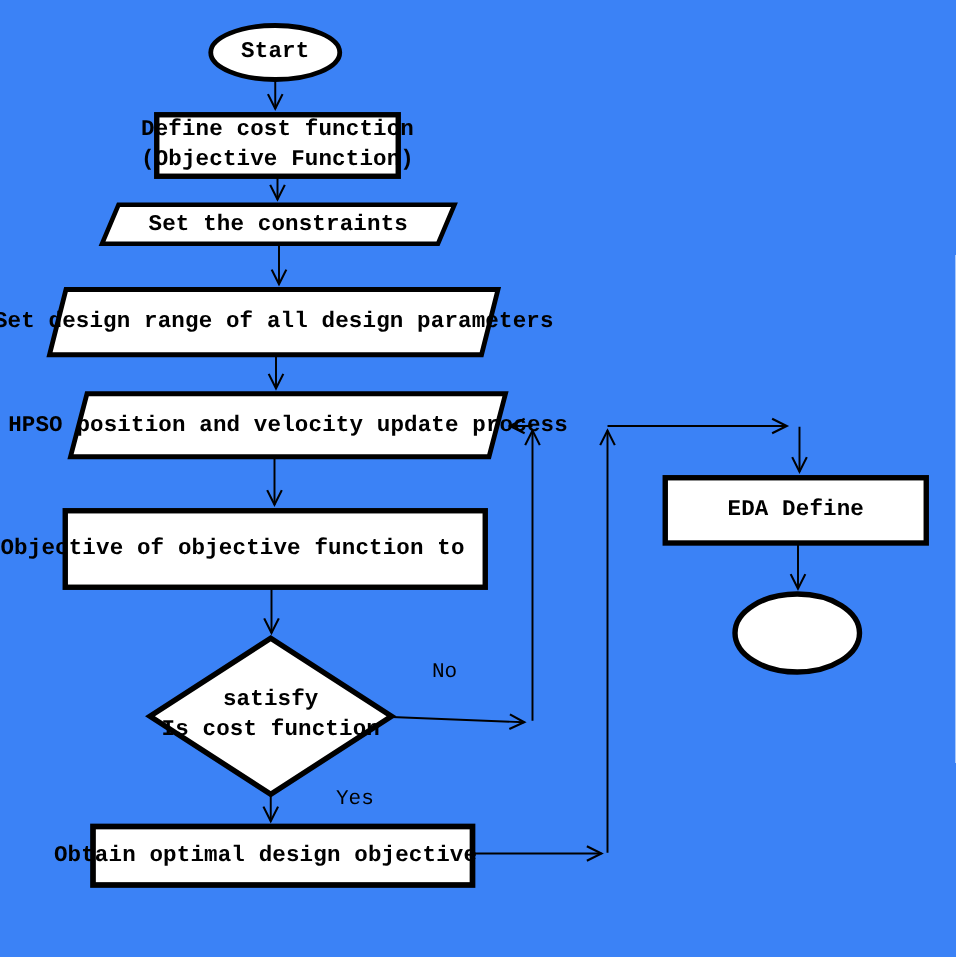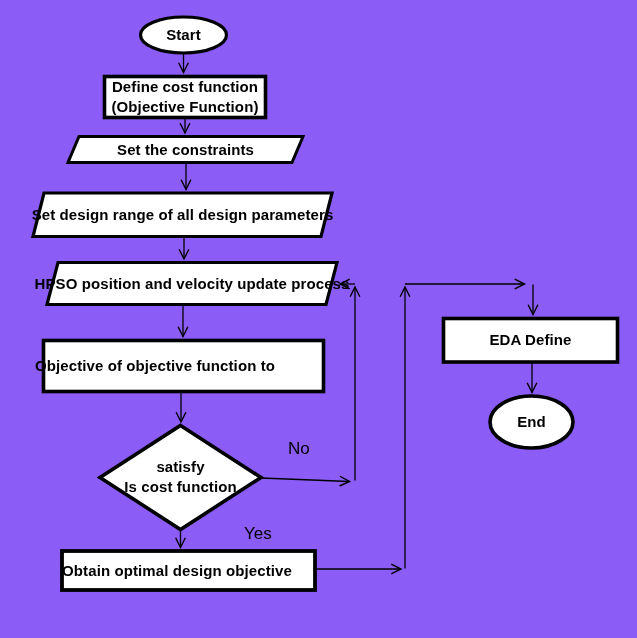--- a/index.html
+++ b/index.html
@@ -4,23 +4,23 @@
 <style>
   html, body {
     margin: 0;
     padding: 0;
     background: #ffffff;
   }
   .stage {
     position: relative;
     width: 637px;
     height: 638px;
-    background: #8b5cf6;
+    background: #3b82f6;
     overflow: hidden;
-    font-family: Liberation Sans, sans-serif;
+    font-family: Liberation Mono, monospace;
   }
   .stage svg {
     position: absolute;
     left: 0;
     top: 0;
   }
   .lbl {
     position: absolute;
     display: flex;
     align-items: center;
@@ -31,21 +31,21 @@
     font-size: 15px;
     line-height: 20px;
     letter-spacing: 0.1px;
     white-space: nowrap;
   }
   .lbl .stack span { display: block; }
   .edge-lbl {
     position: absolute;
     color: #000000;
     font-weight: normal;
-    font-size: 17px;
+    font-size: 14px;
     line-height: 17px;
     white-space: nowrap;
   }
 </style>
 </head>
 <body>
 
 <div class="stage">
 
   <svg width="637" height="638" viewBox="0 0 637 638">
@@ -121,19 +121,18 @@
     <span class="stack">
       <span>satisfy</span>
       <span>Is cost function</span>
     </span>
   </div>
 
   <div class="lbl" style="left:62px; top:551px; width:230px; height:39px;">Obtain optimal design objective</div>
 
   <div class="lbl" style="left:444px; top:319px; width:173px; height:42px;">EDA Define</div>
 
-  <div class="lbl" style="left:490px; top:404px; width:83px; height:36px;">End</div>
 
   <div class="edge-lbl" style="left:288px; top:440px;">No</div>
 
-  <div class="edge-lbl" style="left:224px; top:525px;margin-left:20px;">Yes</div>
+  <div class="edge-lbl" style="left:224px; top:525px;">Yes</div>
 
 </div>
 
 </body></html>

